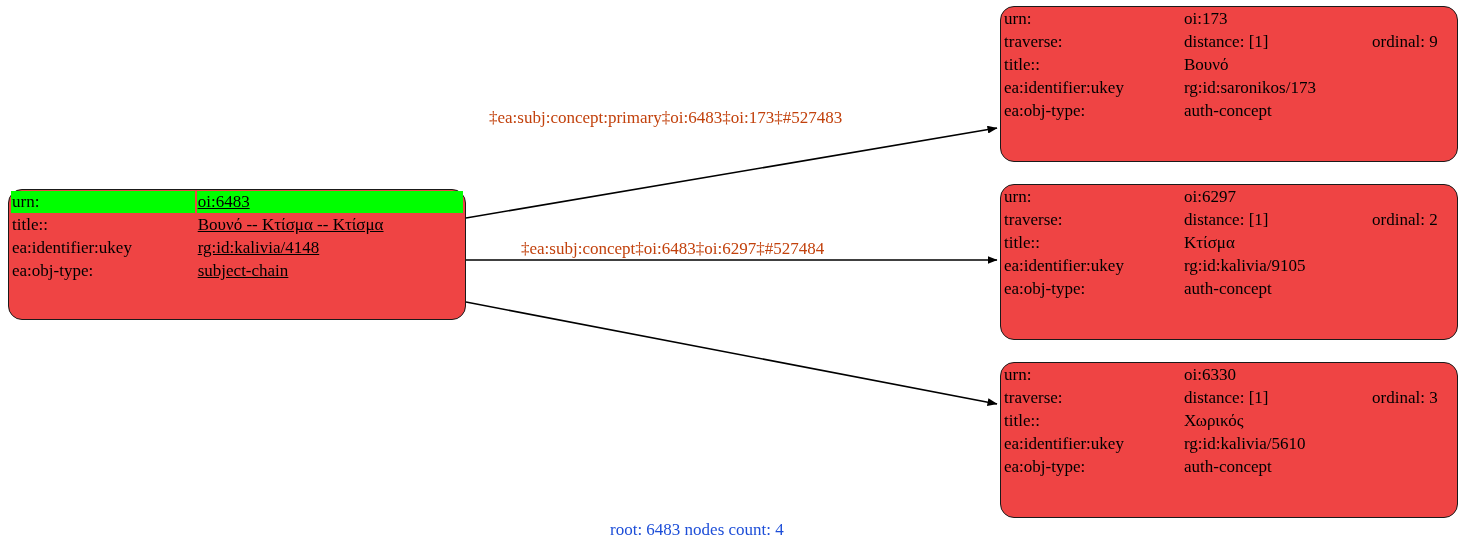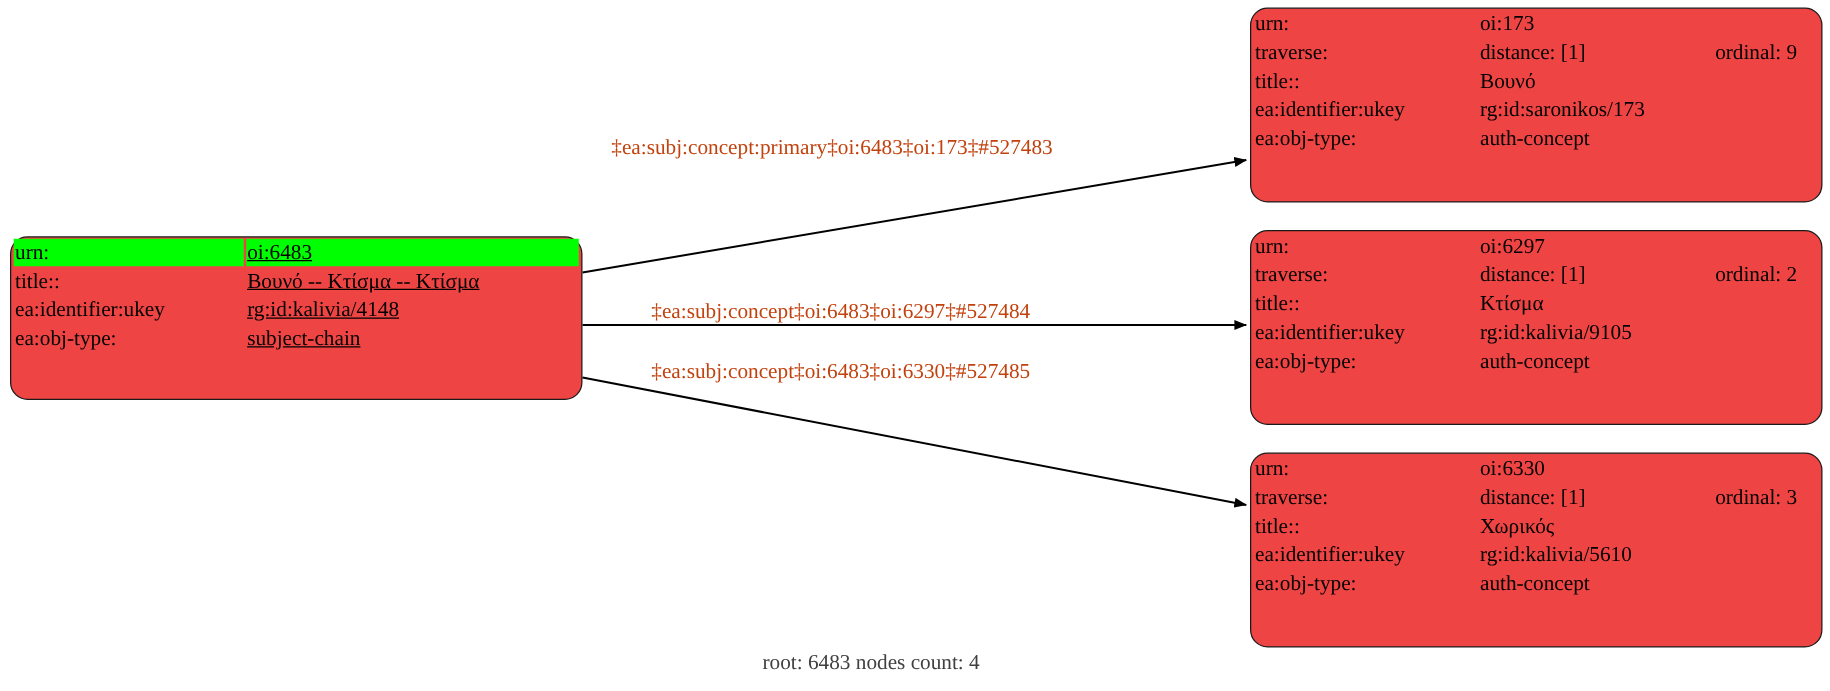--- a/index.html
+++ b/index.html
@@ -62,21 +62,21 @@
   .edge-label {
     position: absolute;
     font-size: 17px;
     white-space: nowrap;
     color: #c2410c;
   }
   .caption {
     position: absolute;
     font-size: 17px;
     white-space: nowrap;
-    color: #404040;
+    color: #1d4ed8;
   }
 </style>
 </head>
 <body>
 
 <div id="canvas">
 
   <svg class="edge-layer" viewBox="0 0 1464 553" xmlns="http://www.w3.org/2000/svg">
     <defs>
       <marker id="arrowhead" markerWidth="10" markerHeight="8" refX="9.5" refY="4" orient="auto" markerUnits="userSpaceOnUse">
@@ -202,17 +202,16 @@
         <td class="cell-key">ea:obj-type:</td>
         <td class="cell-val">auth-concept</td>
         <td class="cell-val2"></td>
       </tr>
     </tbody>
       </table>
   </div>
 
   <div class="edge-label" style="left:489px; top:108px;">‡ea:subj:concept:primary‡oi:6483‡oi:173‡#527483</div>
   <div class="edge-label" style="left:521px; top:239px;">‡ea:subj:concept‡oi:6483‡oi:6297‡#527484</div>
-  <div class="edge-label" style="left:521px; top:287px;">‡ea:subj:concept‡oi:6483‡oi:6330‡#527485</div>
 
   <div class="caption" style="left:610px; top:520px;">root: 6483 nodes count: 4</div>
 
 </div>
 
 </body></html>

